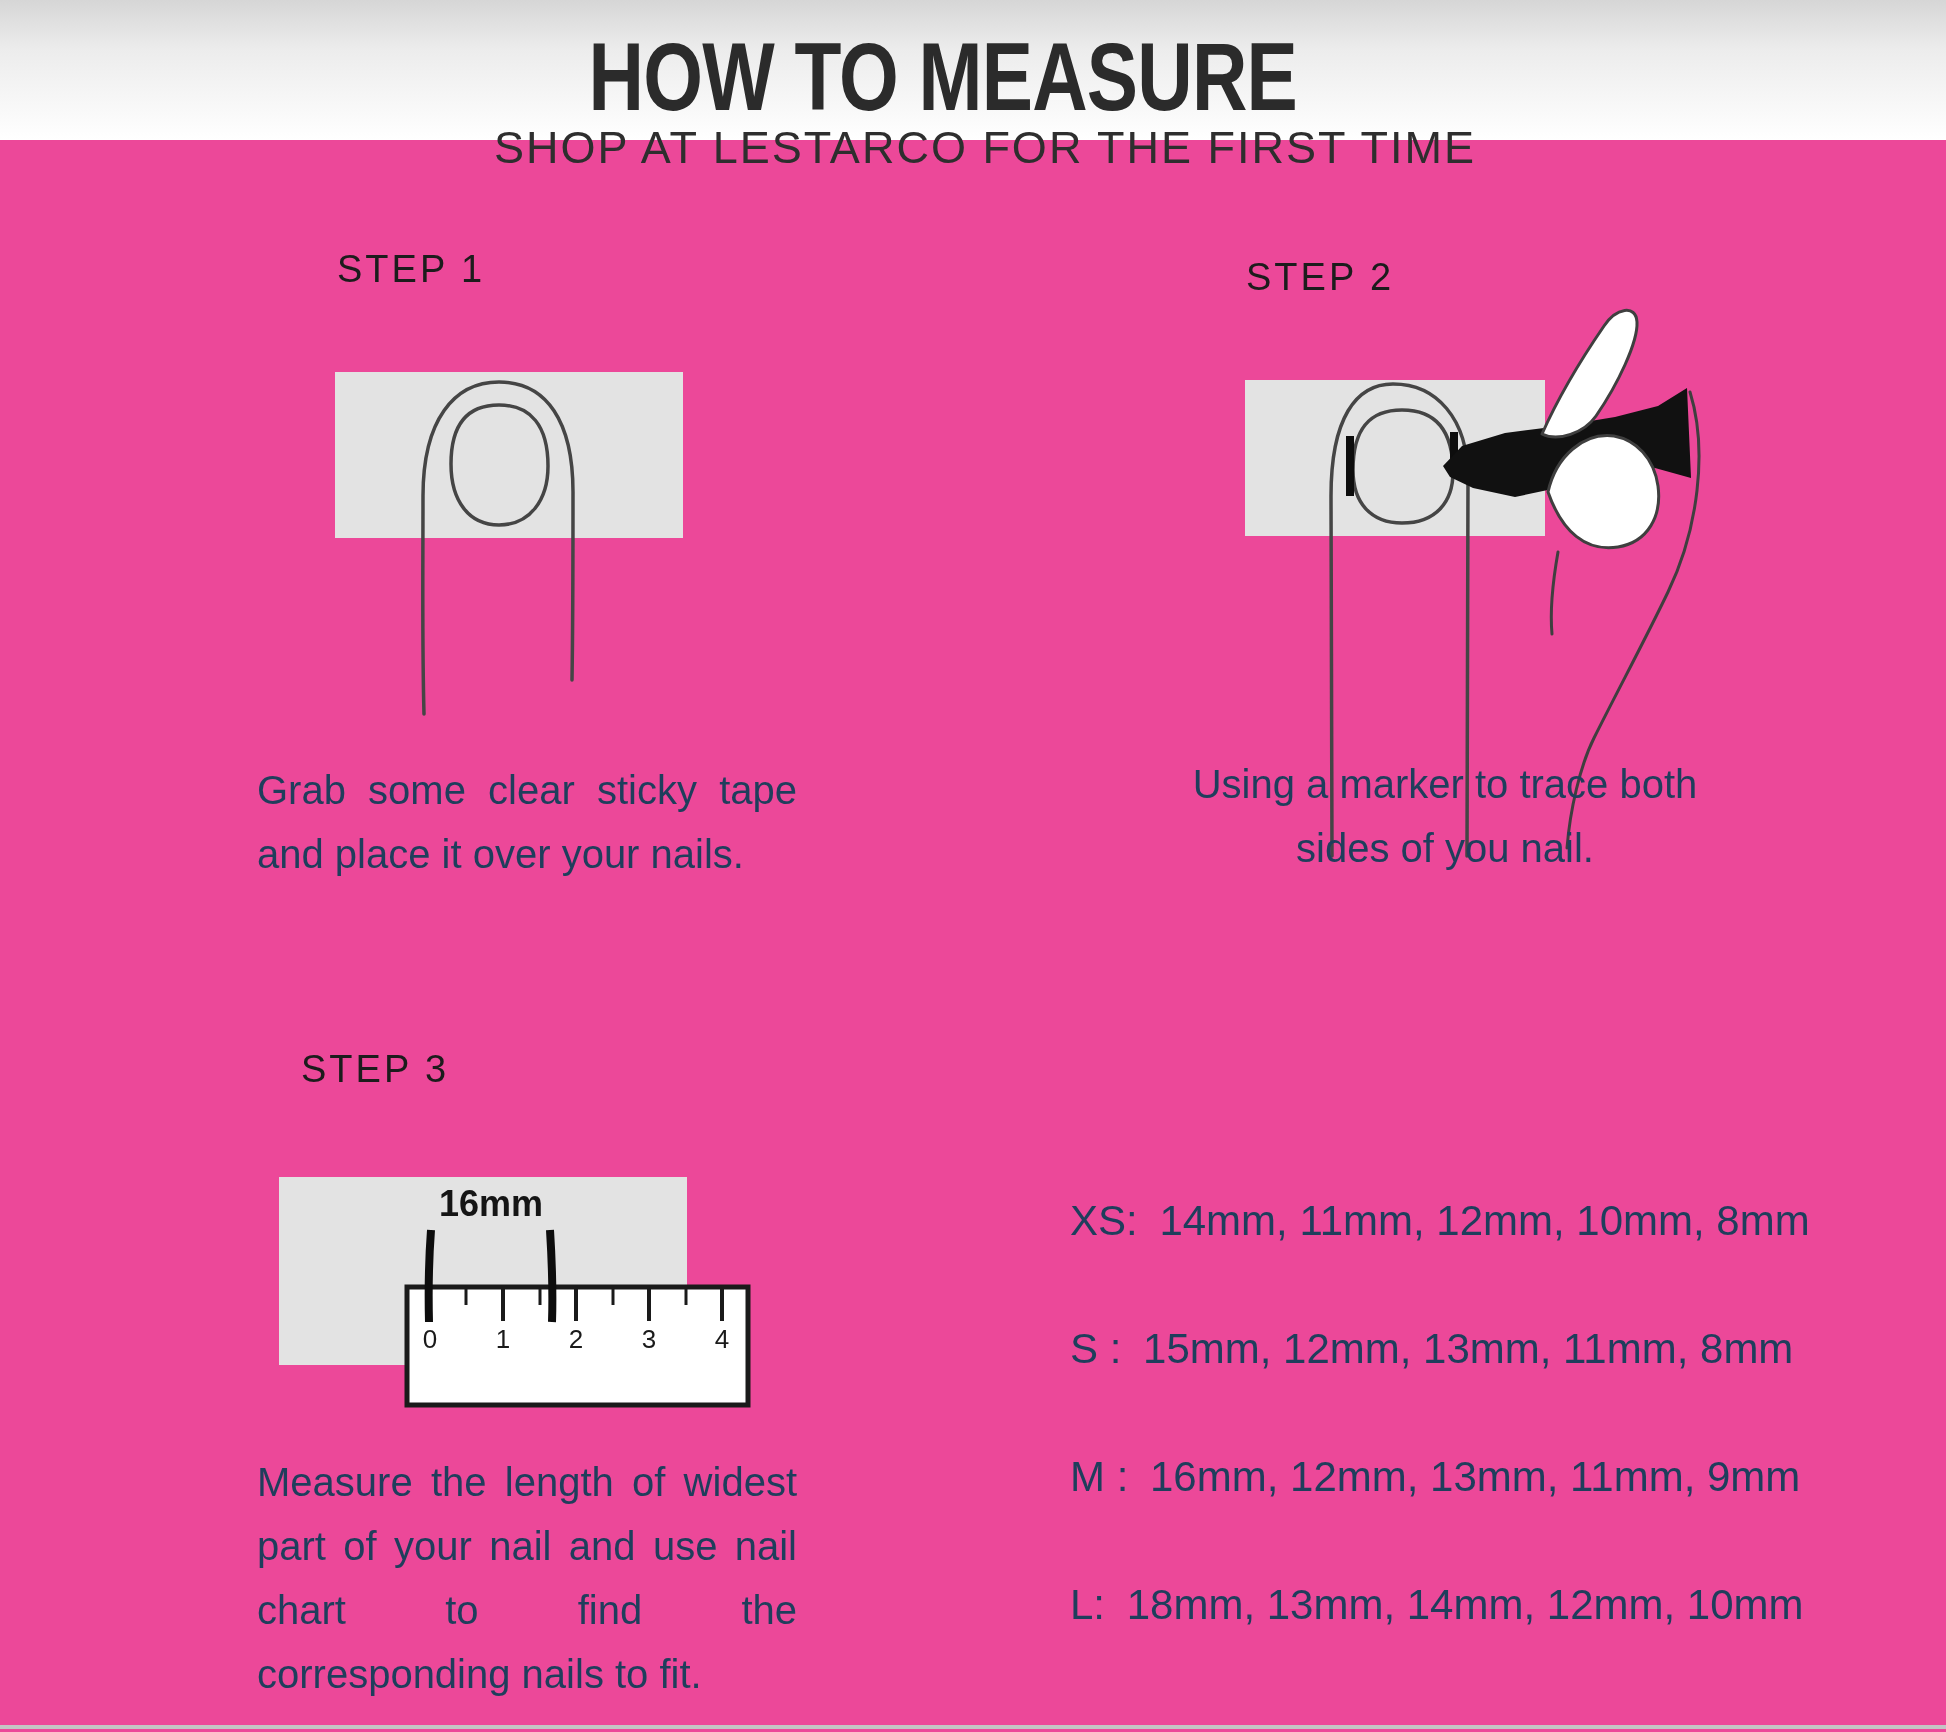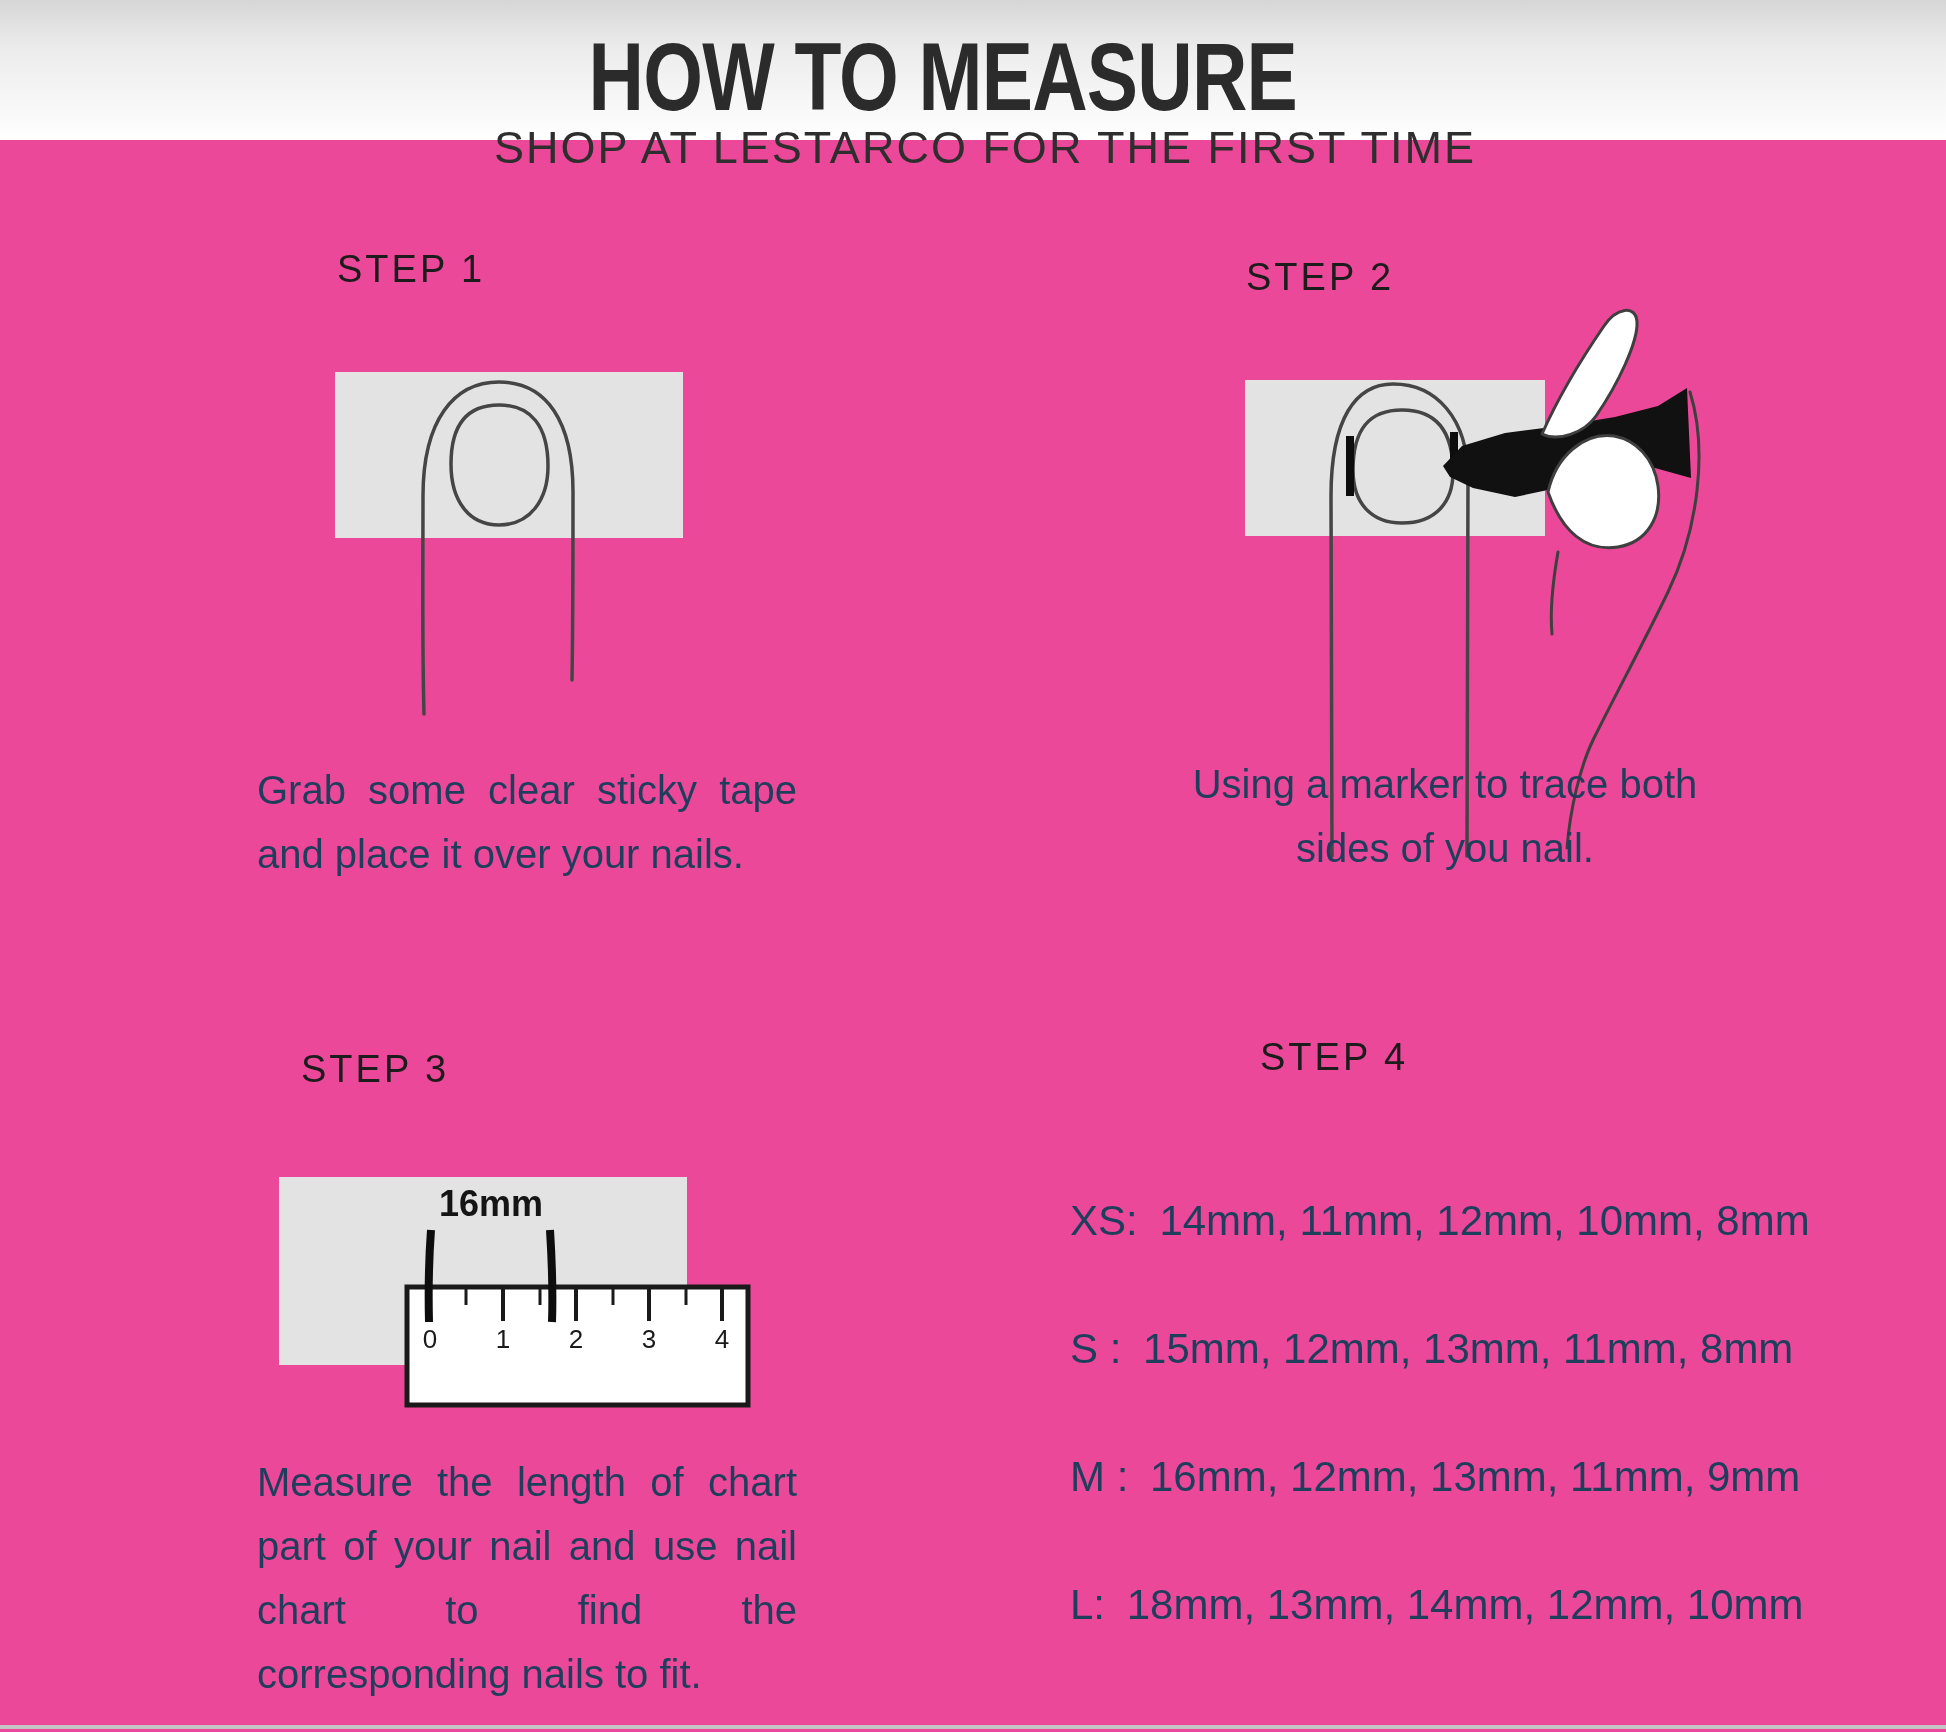--- a/index.html
+++ b/index.html
@@ -163,27 +163,26 @@
       <text class="tick-label" x="225" y="176" text-anchor="middle">1</text>
       <text class="tick-label" x="298" y="176" text-anchor="middle">2</text>
       <text class="tick-label" x="371" y="176" text-anchor="middle">3</text>
       <text class="tick-label" x="444" y="176" text-anchor="middle">4</text>
     </g>
     <path class="trace" d="M 153 58 C 151 85 150 110 151 150"></path>
     <path class="trace" d="M 272 58 C 274 90 275 120 274 150"></path>
     <text class="mm-label" x="213" y="44" text-anchor="middle">16mm</text>
   </svg>
   <div class="caption" id="step3-caption">
-    <div class="just">Measure the length of chart</div>
+    <div class="just">Measure the length of widest</div>
     <div class="just">part of your nail and use nail</div>
     <div class="just">chart to find the</div>
     <div class="left">corresponding nails to fit.</div>
   </div>
 
-  <div class="step-heading" id="step4-heading">STEP 4</div>
   <div id="step4-sizes">
     <div class="size-line">
       <span class="size-label">XS:</span>
       <span class="size-values">14mm, 11mm, 12mm, 10mm, 8mm</span>
     </div>
     <div class="size-line">
       <span class="size-label">S :</span>
       <span class="size-values">15mm, 12mm, 13mm, 11mm, 8mm</span>
     </div>
     <div class="size-line">

